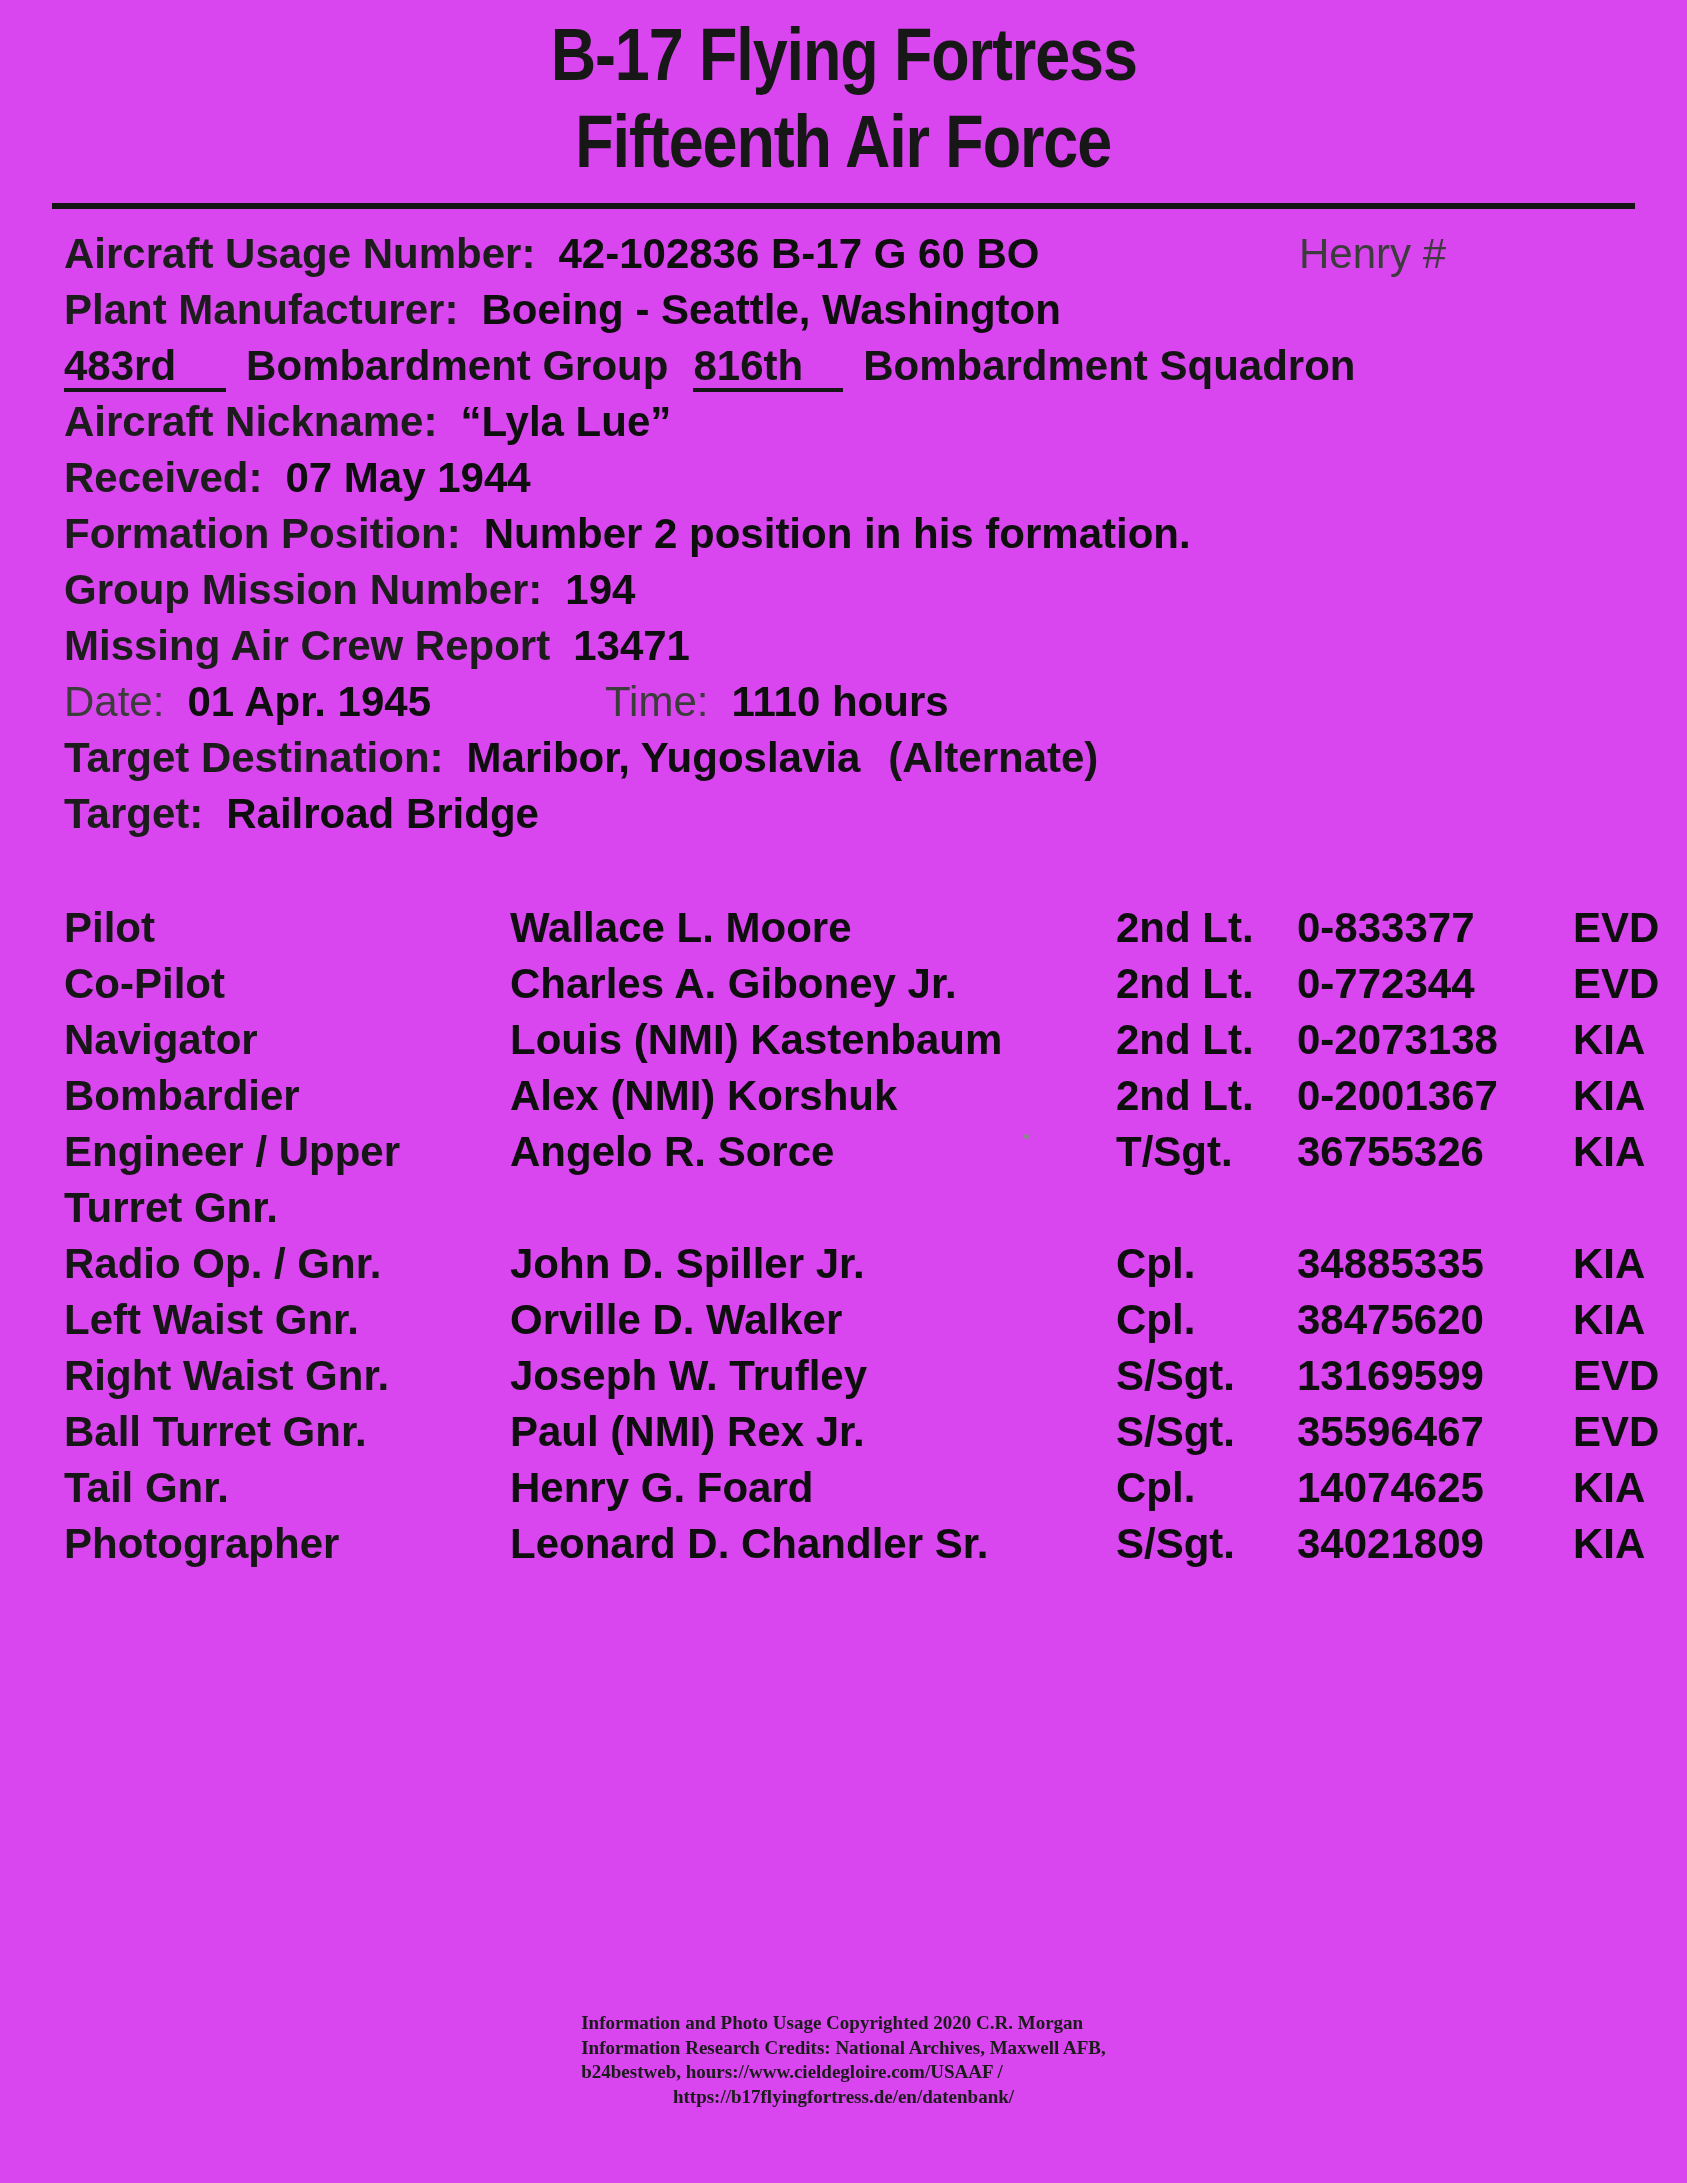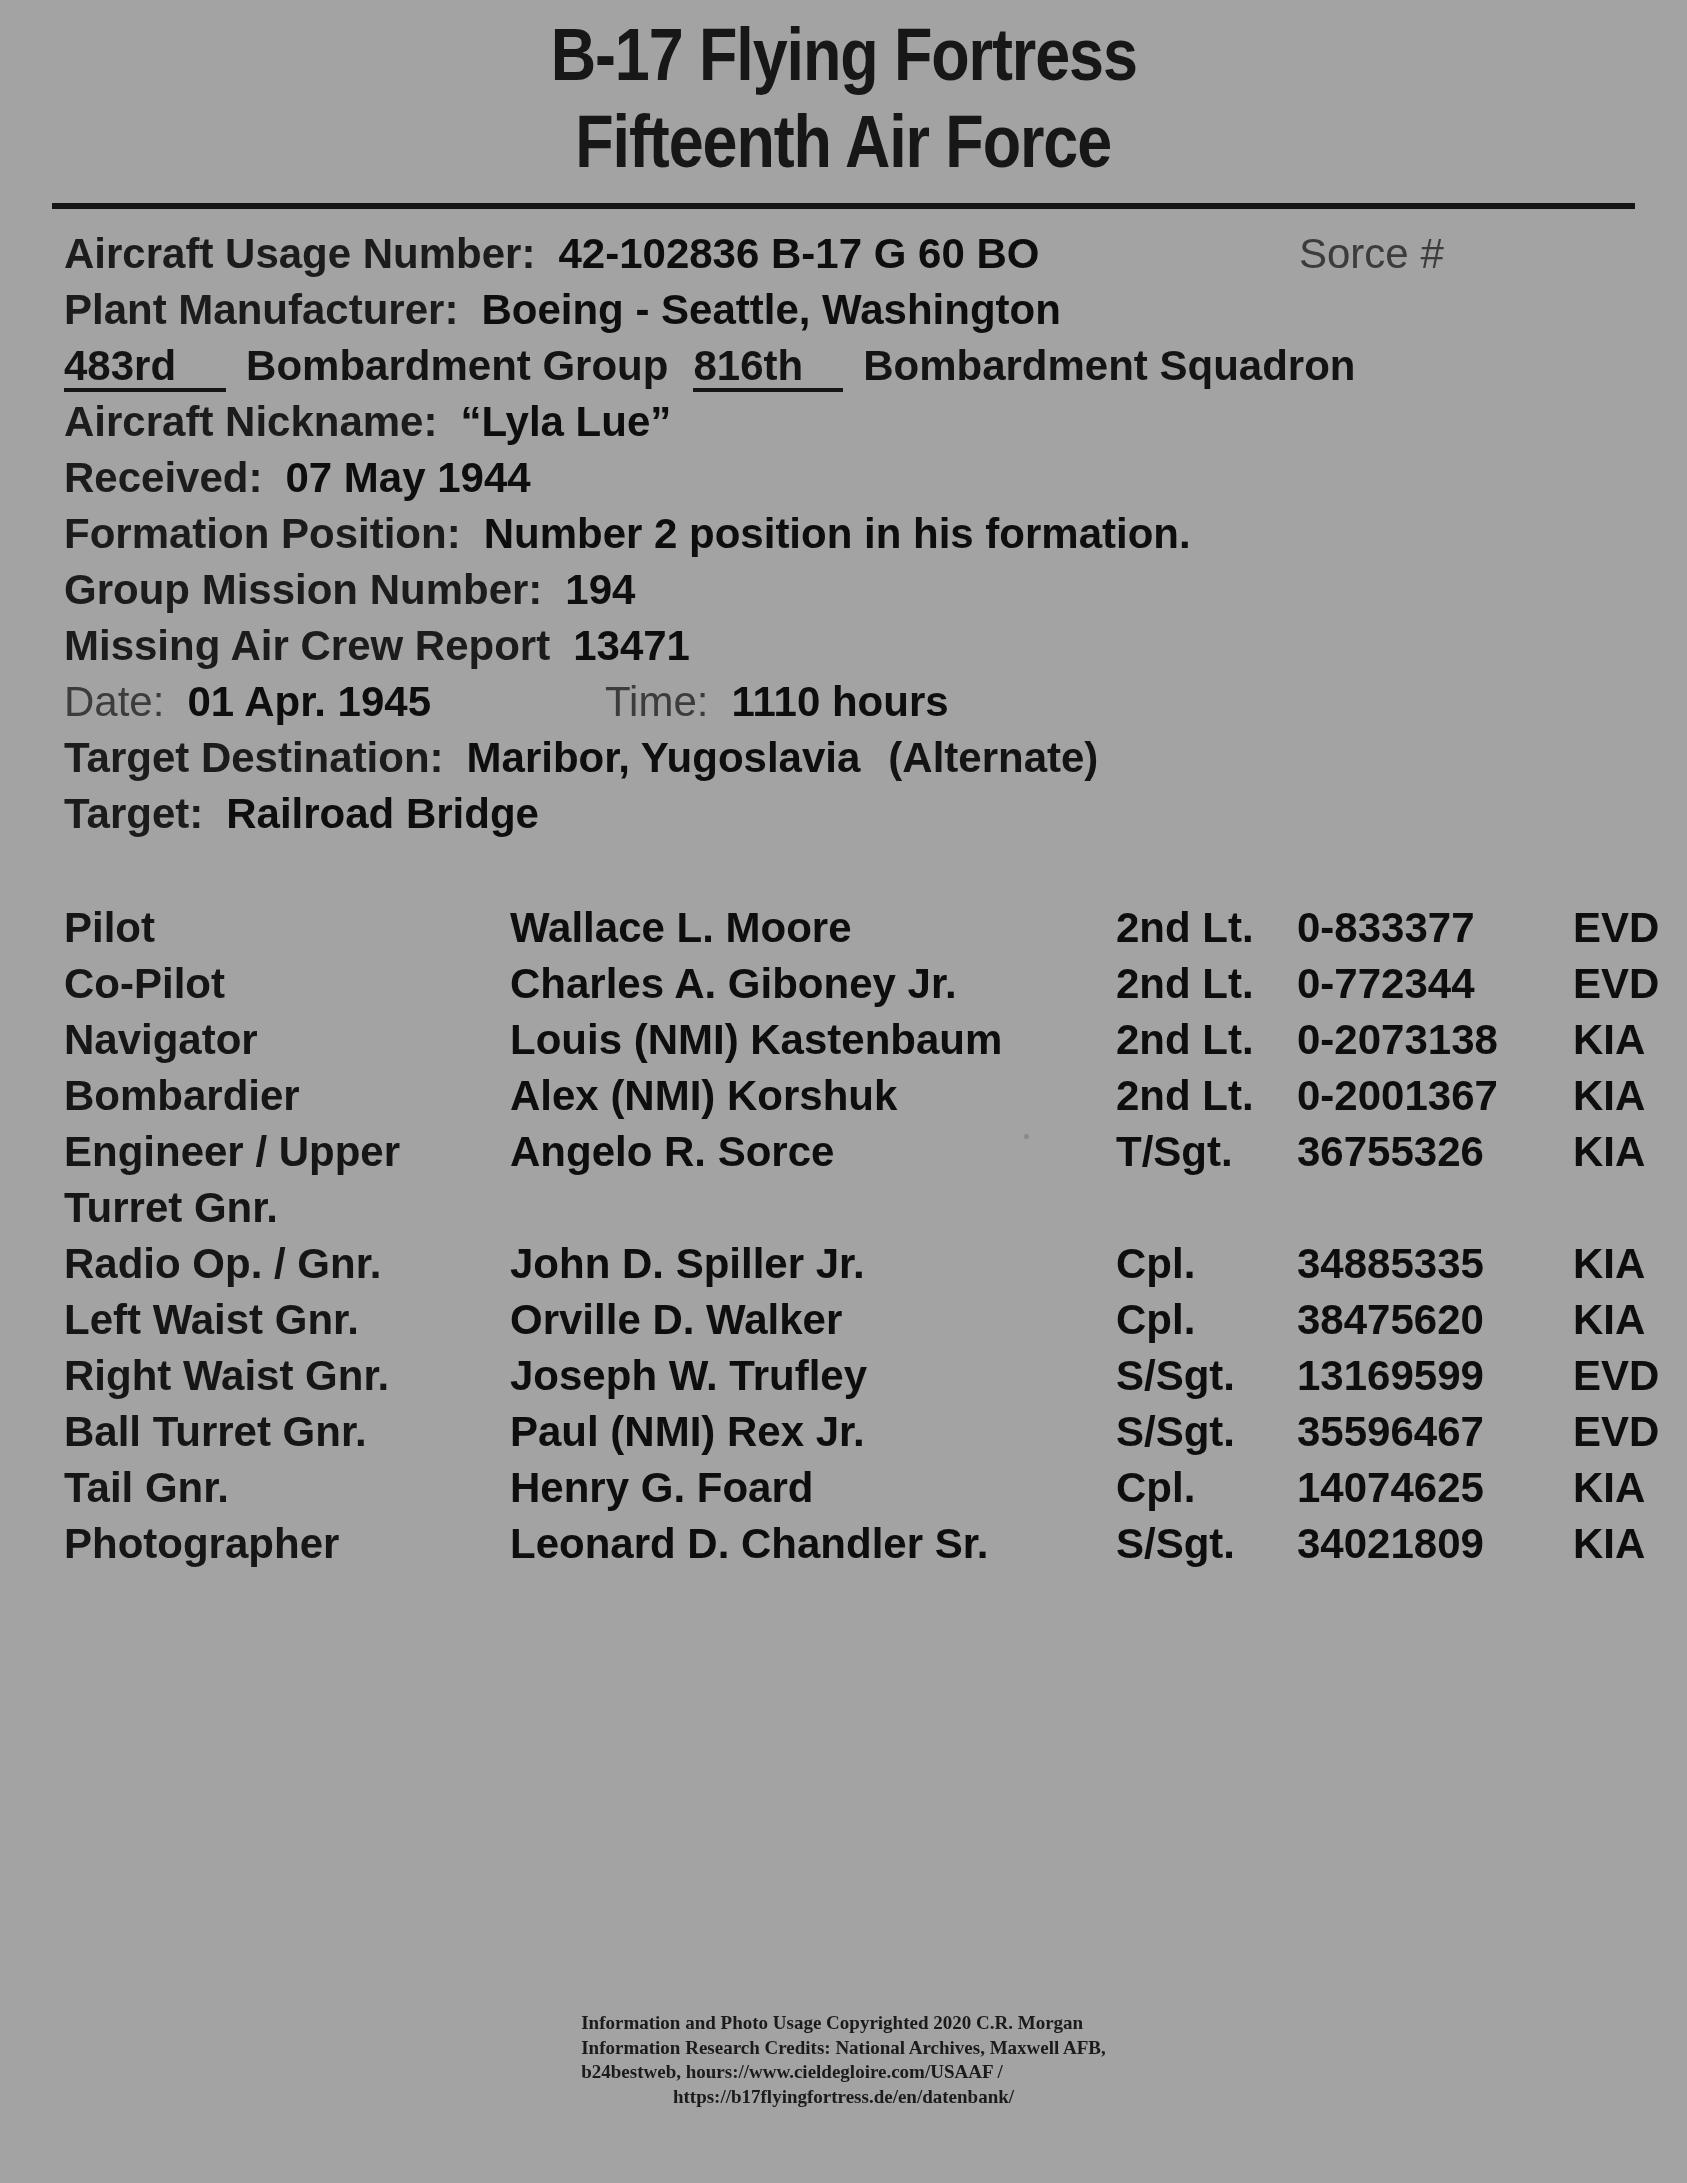--- a/index.html
+++ b/index.html
@@ -1,18 +1,18 @@
 <!DOCTYPE html>
 <html style="font-size:10.6px"><head>
 <meta charset="utf-8">
 <style>
   html,body { margin:0; padding:0; background:#e8e8e8; }
   .page {
     position:relative; width:1687px; height:2183px; margin:0 auto;
-    background:#a3a3a3; color:#141414;
+    background:#d946ef; color:#141414;
     font-family:"Liberation Sans", sans-serif; overflow:hidden;
   }
 
   
   .title-block { position:absolute; top:10.6px; left:0; width:100%; text-align:center; }
   .title-line  { font-size:74px; line-height:87px; font-weight:bold; color:#171717; white-space:nowrap; }
   .title-line > span { display:inline-block; transform:scaleX(0.85); transform-origin:50% 50%; letter-spacing:-1.3px; }
 
   .rule { position:absolute; top:203px; left:52px; width:1583px; height:6px; background:#151515; }
 
@@ -53,21 +53,21 @@
   <div class="title-block">
     <div class="title-line"><span>B-17 Flying Fortress</span></div>
     <div class="title-line"><span>Fifteenth Air Force</span></div>
   </div>
 
   <div class="rule"></div>
 
   <div class="info">
 
     <div class="iline">
-      <span class="lbl">Aircraft Usage Number:</span><span class="val">42-102836 B-17 G 60 BO</span><span class="nose light">Sorce #</span>
+      <span class="lbl">Aircraft Usage Number:</span><span class="val">42-102836 B-17 G 60 BO</span><span class="nose light">Henry #</span>
     </div>
 
     <div class="iline">
       <span class="lbl">Plant Manufacturer:</span><span class="val">Boeing - Seattle, Washington</span>
     </div>
 
     <div class="iline">
       <span class="und grp">483rd</span><span class="after-und">Bombardment Group</span><span class="und sqd">816th</span><span class="after-und">Bombardment Squadron</span>
     </div>
 

